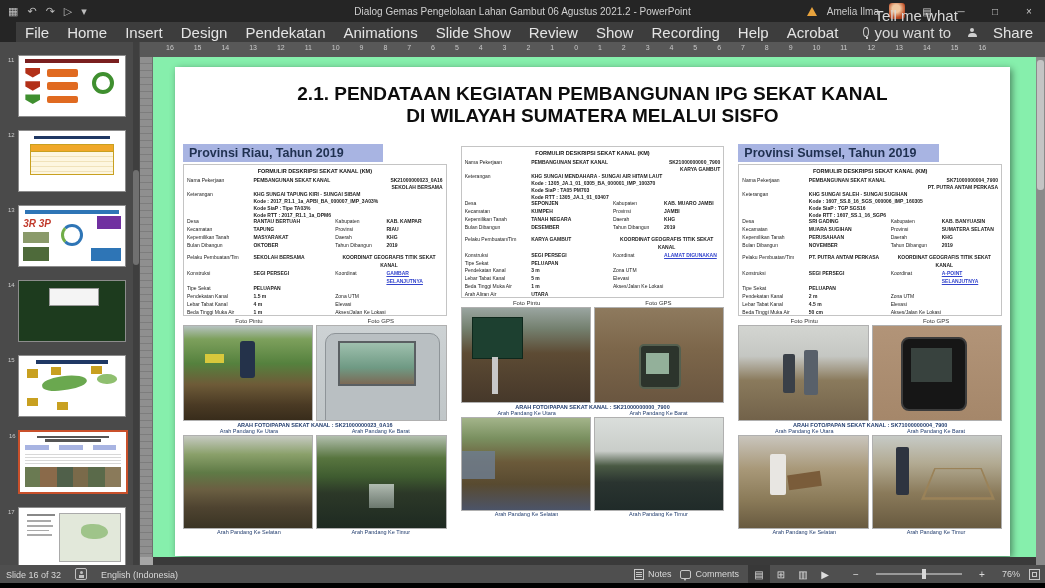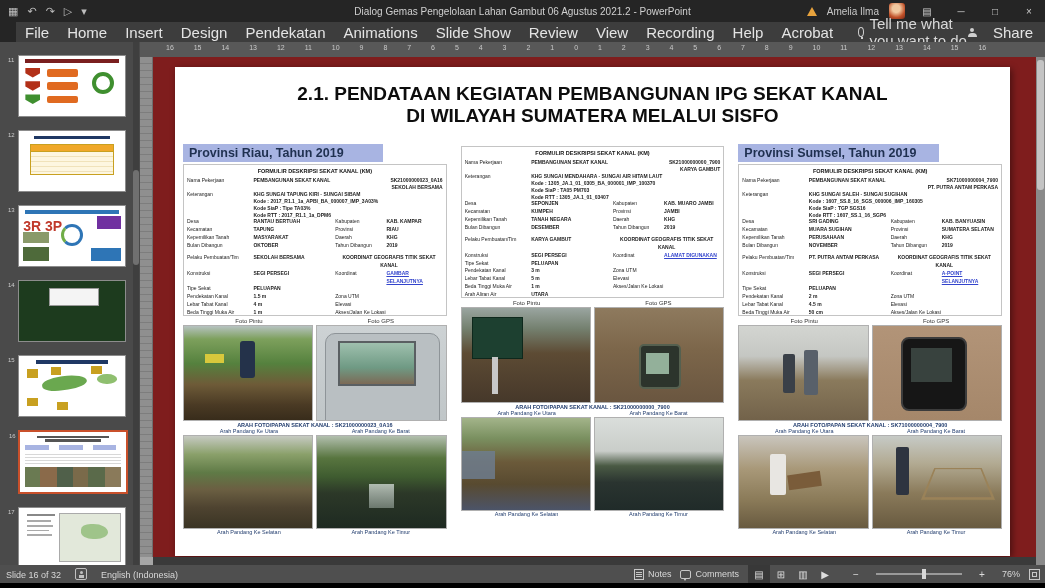--- a/index.html
+++ b/index.html
@@ -33,21 +33,21 @@
   .thumb.sel{border:2px solid #c9502b;}
   .tnum{position:absolute;left:-11px;top:1px;font-size:6px;color:#cccccc;}
   .pane-scrolltrack{position:absolute;right:1px;top:0;bottom:0;width:6px;background:#3f3f3f;}
   .pane-scrollthumb{position:absolute;right:1px;top:128px;width:6px;height:95px;background:#707070;border-radius:3px;}
 
   
   .edit{position:absolute;top:42px;left:140px;right:0;height:523px;background:#a6a6a6;}
   .hruler{position:absolute;top:0;left:0;right:0;height:15px;background:#585858;overflow:hidden;}
   .hruler span{display:block;padding:2px 0 0 26px;font-size:7px;color:#c9c9c9;word-spacing:18px;white-space:nowrap;}
   .vruler{position:absolute;top:15px;left:0;width:12px;bottom:8px;background:repeating-linear-gradient(180deg,#8f8f8f 0 6px,#7d7d7d 6px 7px);border-right:1px solid #6f6f6f;}
-  .canvas{position:absolute;top:15px;left:13px;right:9px;bottom:0;background:#7f1d1d;overflow:hidden;}
+  .canvas{position:absolute;top:15px;left:13px;right:9px;bottom:0;background:#86efac;overflow:hidden;}
   .vscroll{position:absolute;top:15px;right:0;width:9px;bottom:0;background:#8a8a8a;}
   .vthumb{position:absolute;top:3px;left:1px;right:1px;height:130px;background:#c4c4c4;border-radius:3px;}
   .bottomstrip{position:absolute;left:0;right:0;bottom:0;height:8px;background:#3a3a3a;}
 
   
   .slide{position:absolute;top:10px;left:22px;width:835px;height:489px;background:#ffffff;box-shadow:2px 2px 7px rgba(0,0,0,0.45);}
   .slide-title{margin-top:16px;text-align:center;font-weight:bold;font-size:19px;line-height:1.18;color:#0d0d0d;}
   .cols{display:flex;gap:14px;padding:16px 8px 0 8px;}
   .col{flex:1;min-width:0;}
   .phead{background:#a8b4e2;color:#1f3050;font-weight:bold;font-size:12.5px;padding:2px 6px;width:76%;box-sizing:border-box;}
@@ -155,21 +155,21 @@
 
   <div class="tabrow">
     <span class="tab">File</span>
     <span class="tab">Home</span>
     <span class="tab">Insert</span>
     <span class="tab">Design</span>
     <span class="tab">Pendekatan</span>
     <span class="tab">Animations</span>
     <span class="tab">Slide Show</span>
     <span class="tab">Review</span>
-    <span class="tab">View</span>
+    <span class="tab">Show</span>
     <span class="tab">Recording</span>
     <span class="tab">Help</span>
     <span class="tab">Acrobat</span>
     <div class="tellme">
       <div class="bulb"></div>
       <span>Tell me what you want to do</span>
     </div>
     <div class="share">
       <div class="person-ico"></div>
       <span>Share</span>
@@ -190,21 +190,21 @@
     </div>
     <div class="thumb">
       <span class="tnum">12</span>
       <div class="g" style="left:14%;top:8%;right:14%;height:6%;background:#1f3864;"></div>
       <div class="g" style="left:10%;top:22%;right:10%;height:12%;background:#f0a828;border:1px solid #c8a020;"></div>
       <div class="g" style="left:10%;top:34%;right:10%;height:36%;border:1px solid #c8a020;background:repeating-linear-gradient(180deg,#fdf6e0 0 4px,#f0e2ba 4px 5px);"></div>
     </div>
     <div class="thumb">
       <span class="tnum">13</span>
       <div class="g" style="left:6%;top:6%;right:6%;height:7%;background:#2e75b6;"></div>
-      <div class="g" style="left:4%;top:20%;font-size:14px;font-weight:bold;color:#c0392b;">3R 3P</div>
+      <div class="g" style="left:4%;top:20%;font-size:10px;font-weight:bold;color:#c0392b;font-style:italic;">3R 3P</div>
       <div class="g" style="left:40%;top:30%;width:22px;height:22px;border:3px solid #2e75b6;border-left-color:#70ad47;border-radius:50%;box-sizing:border-box;"></div>
       <div class="g" style="right:4%;top:16%;width:22%;height:22%;background:#7030a0;"></div>
       <div class="g" style="right:4%;bottom:8%;width:28%;height:22%;background:#2e75b6;"></div>
       <div class="g" style="left:4%;bottom:8%;width:24%;height:24%;background:#4e6a3a;"></div>
       <div class="g" style="left:4%;top:44%;width:24%;height:18%;background:#8a9a6a;"></div>
     </div>
     <div class="thumb" style="background:#1d3b1e;">
       <span class="tnum">14</span>
       <div class="g" style="left:28%;top:12%;width:46%;height:26%;background:#f4f4f4;border:1px solid #999999;"></div>
     </div>

